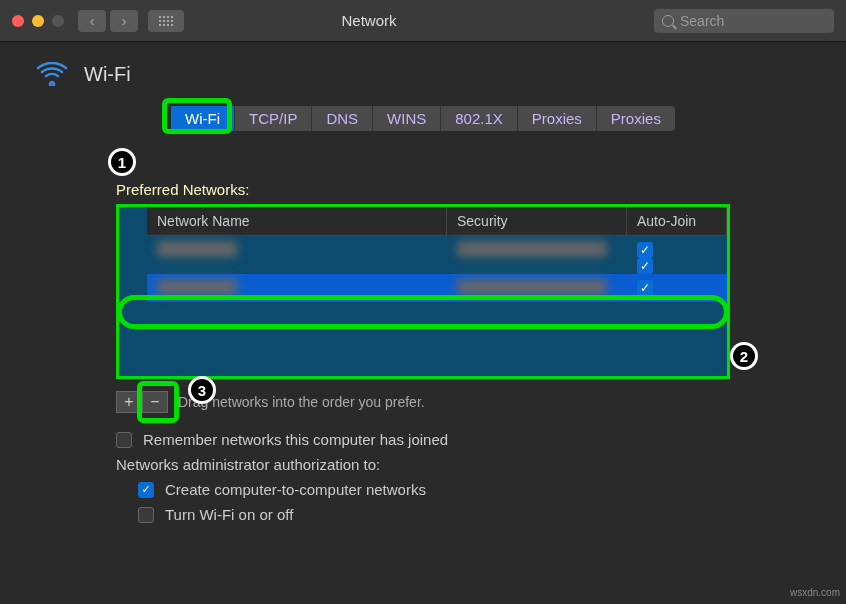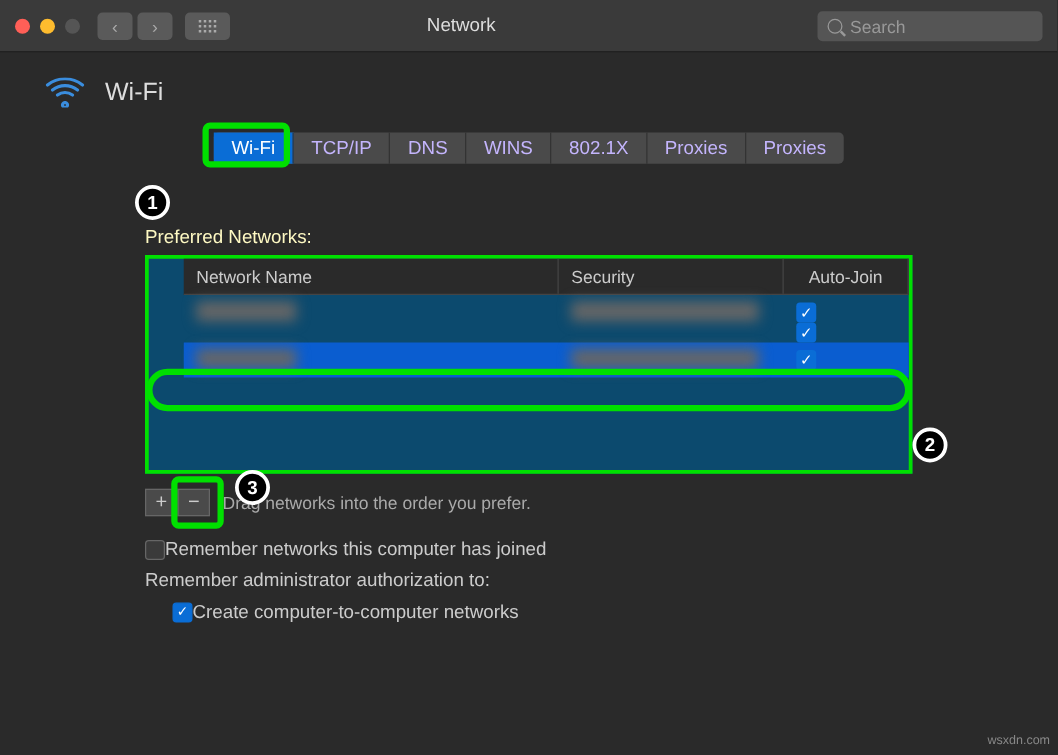--- a/index.html
+++ b/index.html
@@ -34,38 +34,38 @@
 .badge1 { top: 148px; left: 108px; }
 .badge2 { top: 342px; right: 88px; }
 .badge3 { top: 376px; left: 188px; }
 .panel { margin: 0 86px; }
 .label { font-size: 15px; color: #fef9c3; margin-bottom: 6px; }
 .tablebox { border: 3px solid #00e000; background: #0c4a6e; margin-bottom: 12px; position: relative; padding-left: 28px; }
 .theader { display: flex; background: #2a2a2a; border-bottom: 1px solid #444; }
 .th { padding: 6px 10px; font-size: 14px; color: #ccc; border-right: 1px solid #444; }
 .th1 { flex: 0 0 300px; }
 .th2 { flex: 1; }
-.th3 { flex: 0 0 100px; text-align: center; }
+.th3 { flex: 0 0 100px; }
 .tbody { min-height: 140px; }
 .trow { display: flex; align-items: center; height: 28px; }
 .trow.sel { background: #0a5dd0; }
 .tcell { padding: 0 10px; font-size: 14px; }
 .tc1 { flex: 0 0 300px; }
 .tc2 { flex: 1; }
 .tc3 { flex: 0 0 100px; display: flex; align-items: center; }
 .blur { filter: blur(5px); background: #666; width: 80px; height: 16px; border-radius: 2px; display: inline-block; }
 .blur2 { filter: blur(5px); background: #666; width: 150px; height: 16px; border-radius: 2px; display: inline-block; }
 .checkbox { width: 16px; height: 16px; background: #0a6dd6; border-radius: 3px; display: flex; align-items: center; justify-content: center; color: #fff; font-size: 12px; }
 .rowhl { position: absolute; left: -2px; right: -2px; height: 34px; border: 5px solid #00e000; border-radius: 18px; top: 88px; pointer-events: none; }
 .toolbar { display: flex; align-items: center; gap: 10px; margin-bottom: 18px; }
 .tbtn { width: 26px; height: 22px; background: #4a4a4a; border: 1px solid #666; display: flex; align-items: center; justify-content: center; color: #ccc; font-size: 16px; }
 .tbtngroup { display: flex; position: relative; }
 .tbtnhl { position: absolute; border: 5px solid #00e000; border-radius: 6px; top: -10px; left: 21px; width: 42px; height: 42px; pointer-events: none; }
 .hint { font-size: 14px; color: #aaa; }
-.checkrow { display: flex; align-items: center; gap: 0; font-size: 15px; color: #ccc; margin-bottom: 8px; }
+.checkrow { display: flex; align-items: center; gap: 11px; font-size: 15px; color: #ccc; margin-bottom: 8px; }
 .cb { width: 16px; height: 16px; border-radius: 3px; border: 1px solid #666; background: #3a3a3a; display: flex; align-items: center; justify-content: center; color: #fff; font-size: 11px; }
 .cb.checked { background: #0a6dd6; border-color: #0a6dd6; }
 .sublabel { font-size: 15px; color: #ccc; margin-bottom: 8px; }
 .indent { margin-left: 22px; }
 .watermark { position: absolute; right: 6px; bottom: 6px; font-size: 10px; color: #888; }
 </style>
 </head>
 <body>
 
 <div class="titlebar">
@@ -169,23 +169,27 @@
         <div class="tbtnhl"></div>
       </div>
       <div class="hint">Drag networks into the order you prefer.</div>
     </div>
 
     <div class="checkrow">
       <div class="cb" id="remember-cb"></div>
       <span>Remember networks this computer has joined</span>
     </div>
 
-    <div class="sublabel">Remember administrator authorization to:</div>
+    <div class="sublabel">Networks administrator authorization to:</div>
     <div class="indent" id="authopts">
         <div class="checkrow">
           <div class="cb checked">✓</div>
           <span>Create computer-to-computer networks</span>
+        </div>
+        <div class="checkrow">
+          <div class="cb"></div>
+          <span>Turn Wi-Fi on or off</span>
         </div>
       </div>
   </div>
 </div>
 
 <div class="watermark">wsxdn.com</div>
 
 </body></html>

